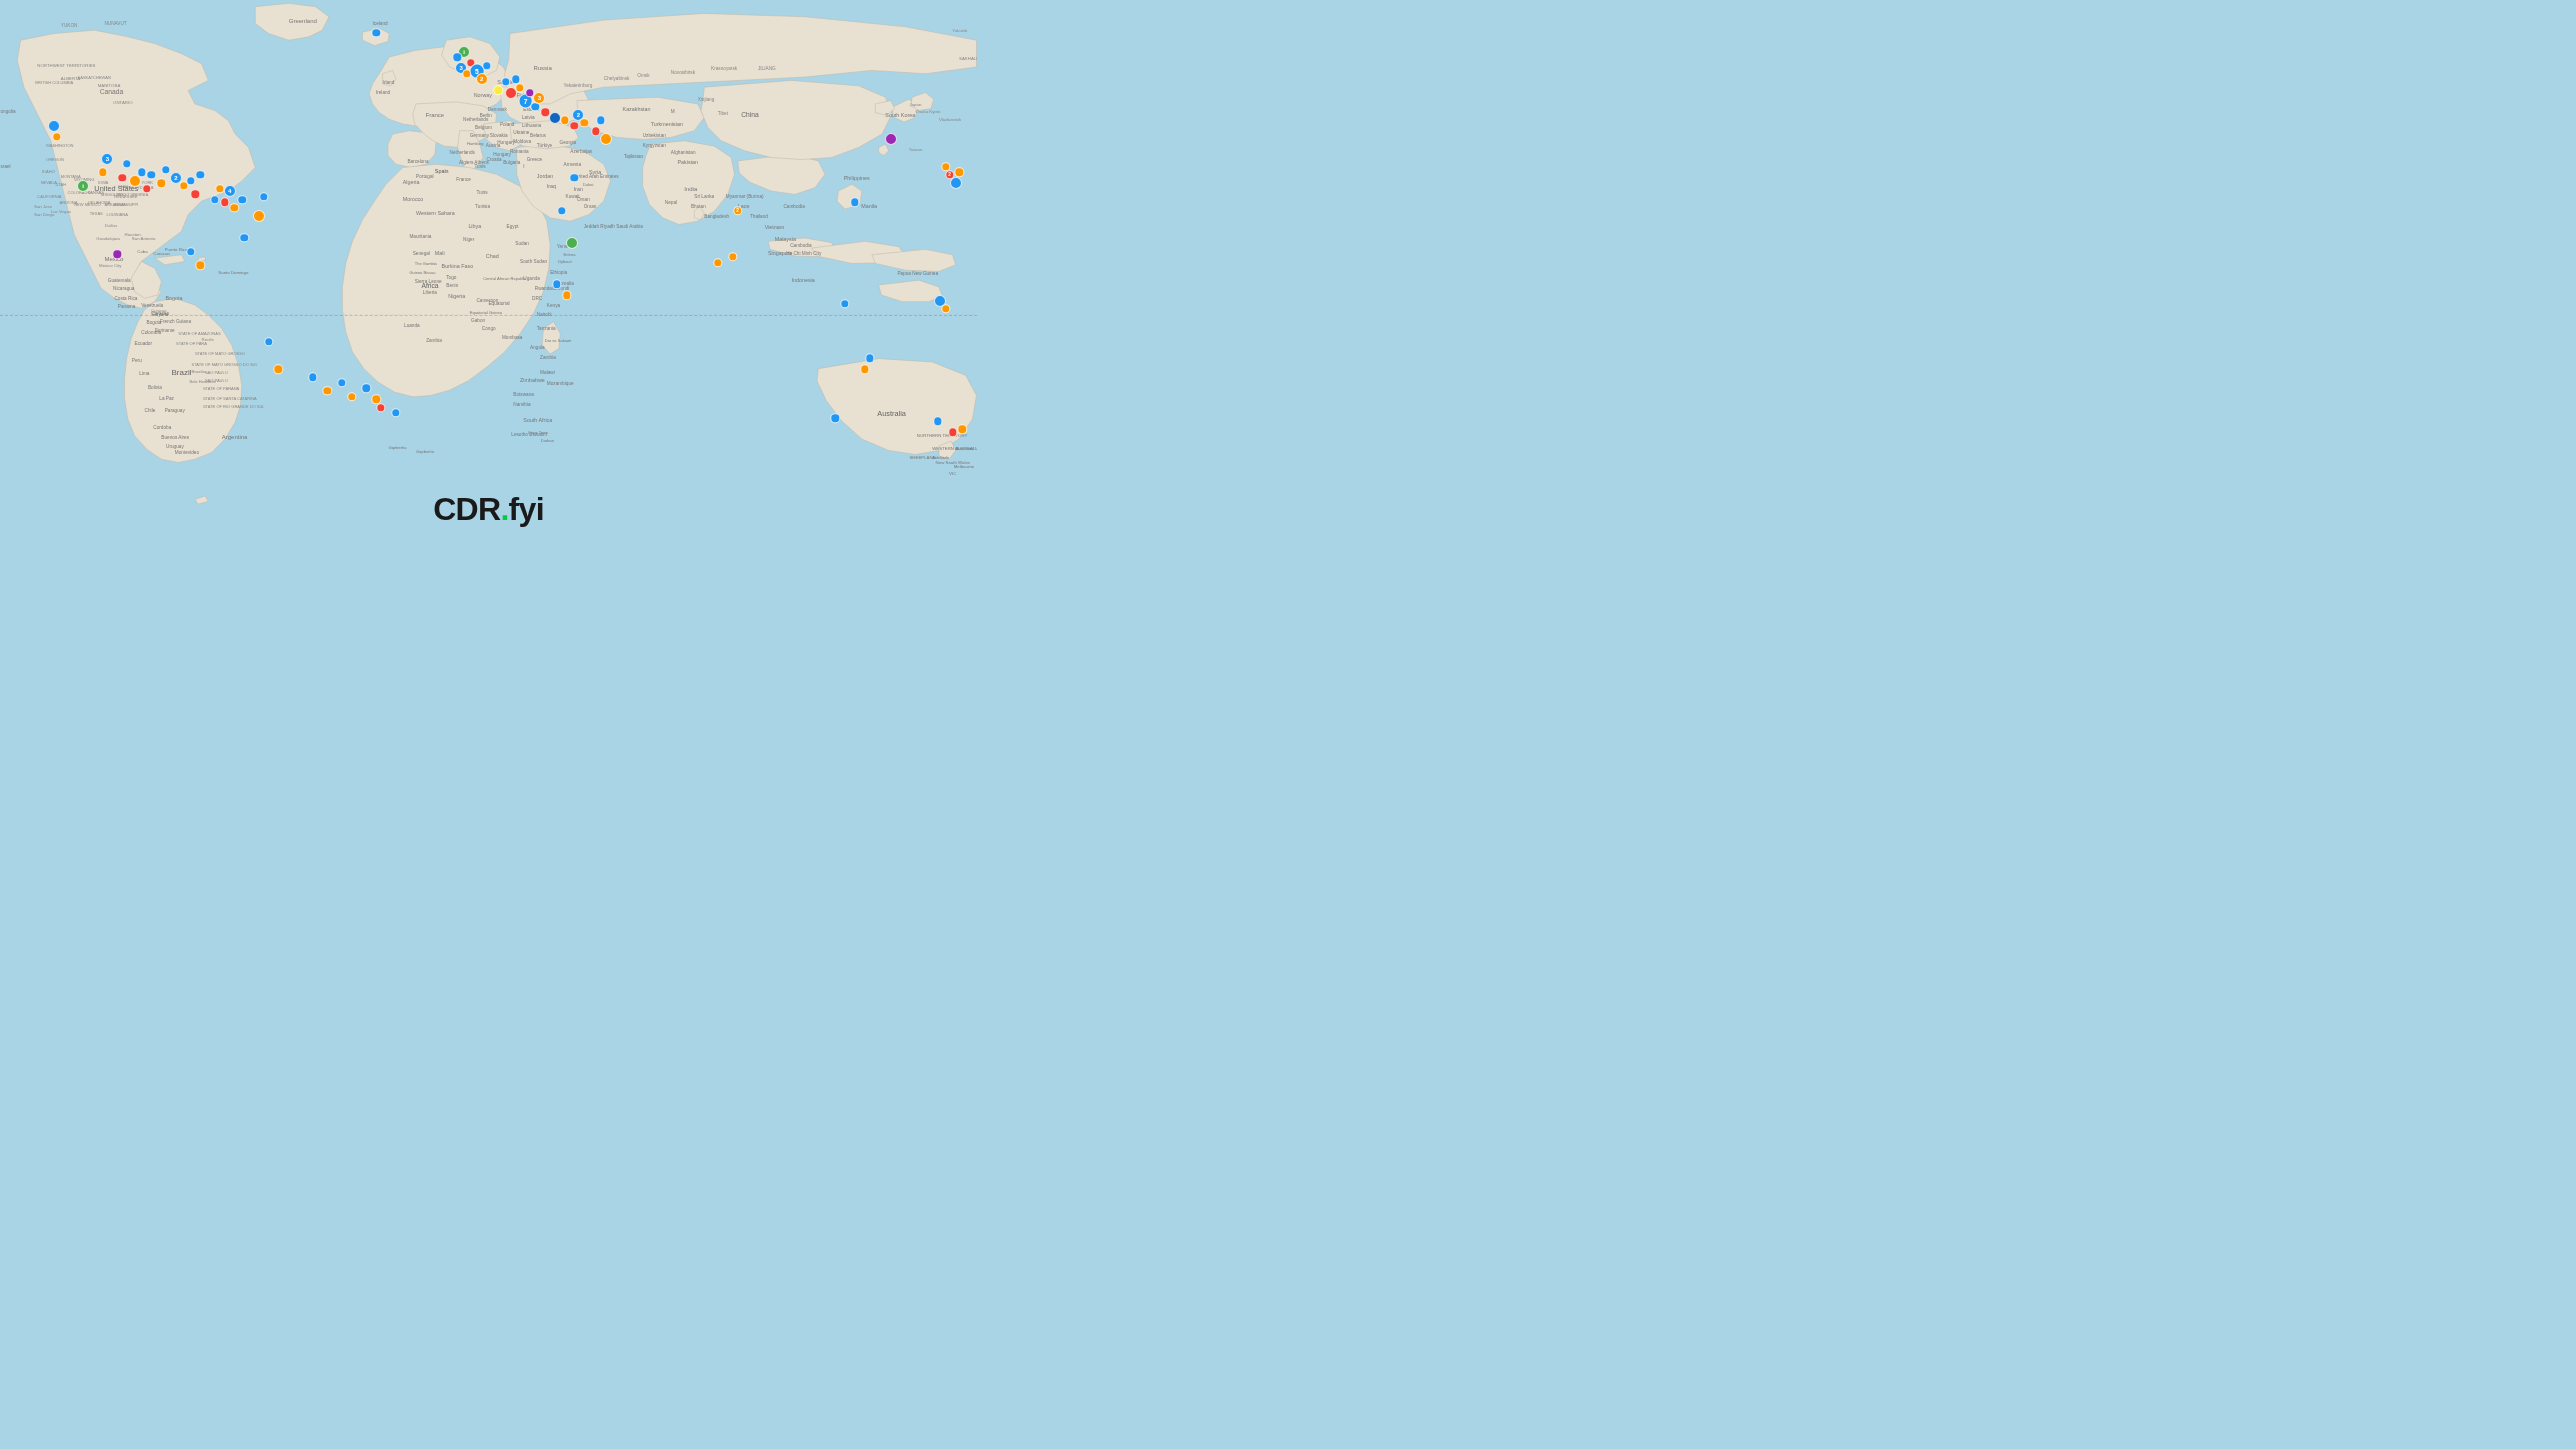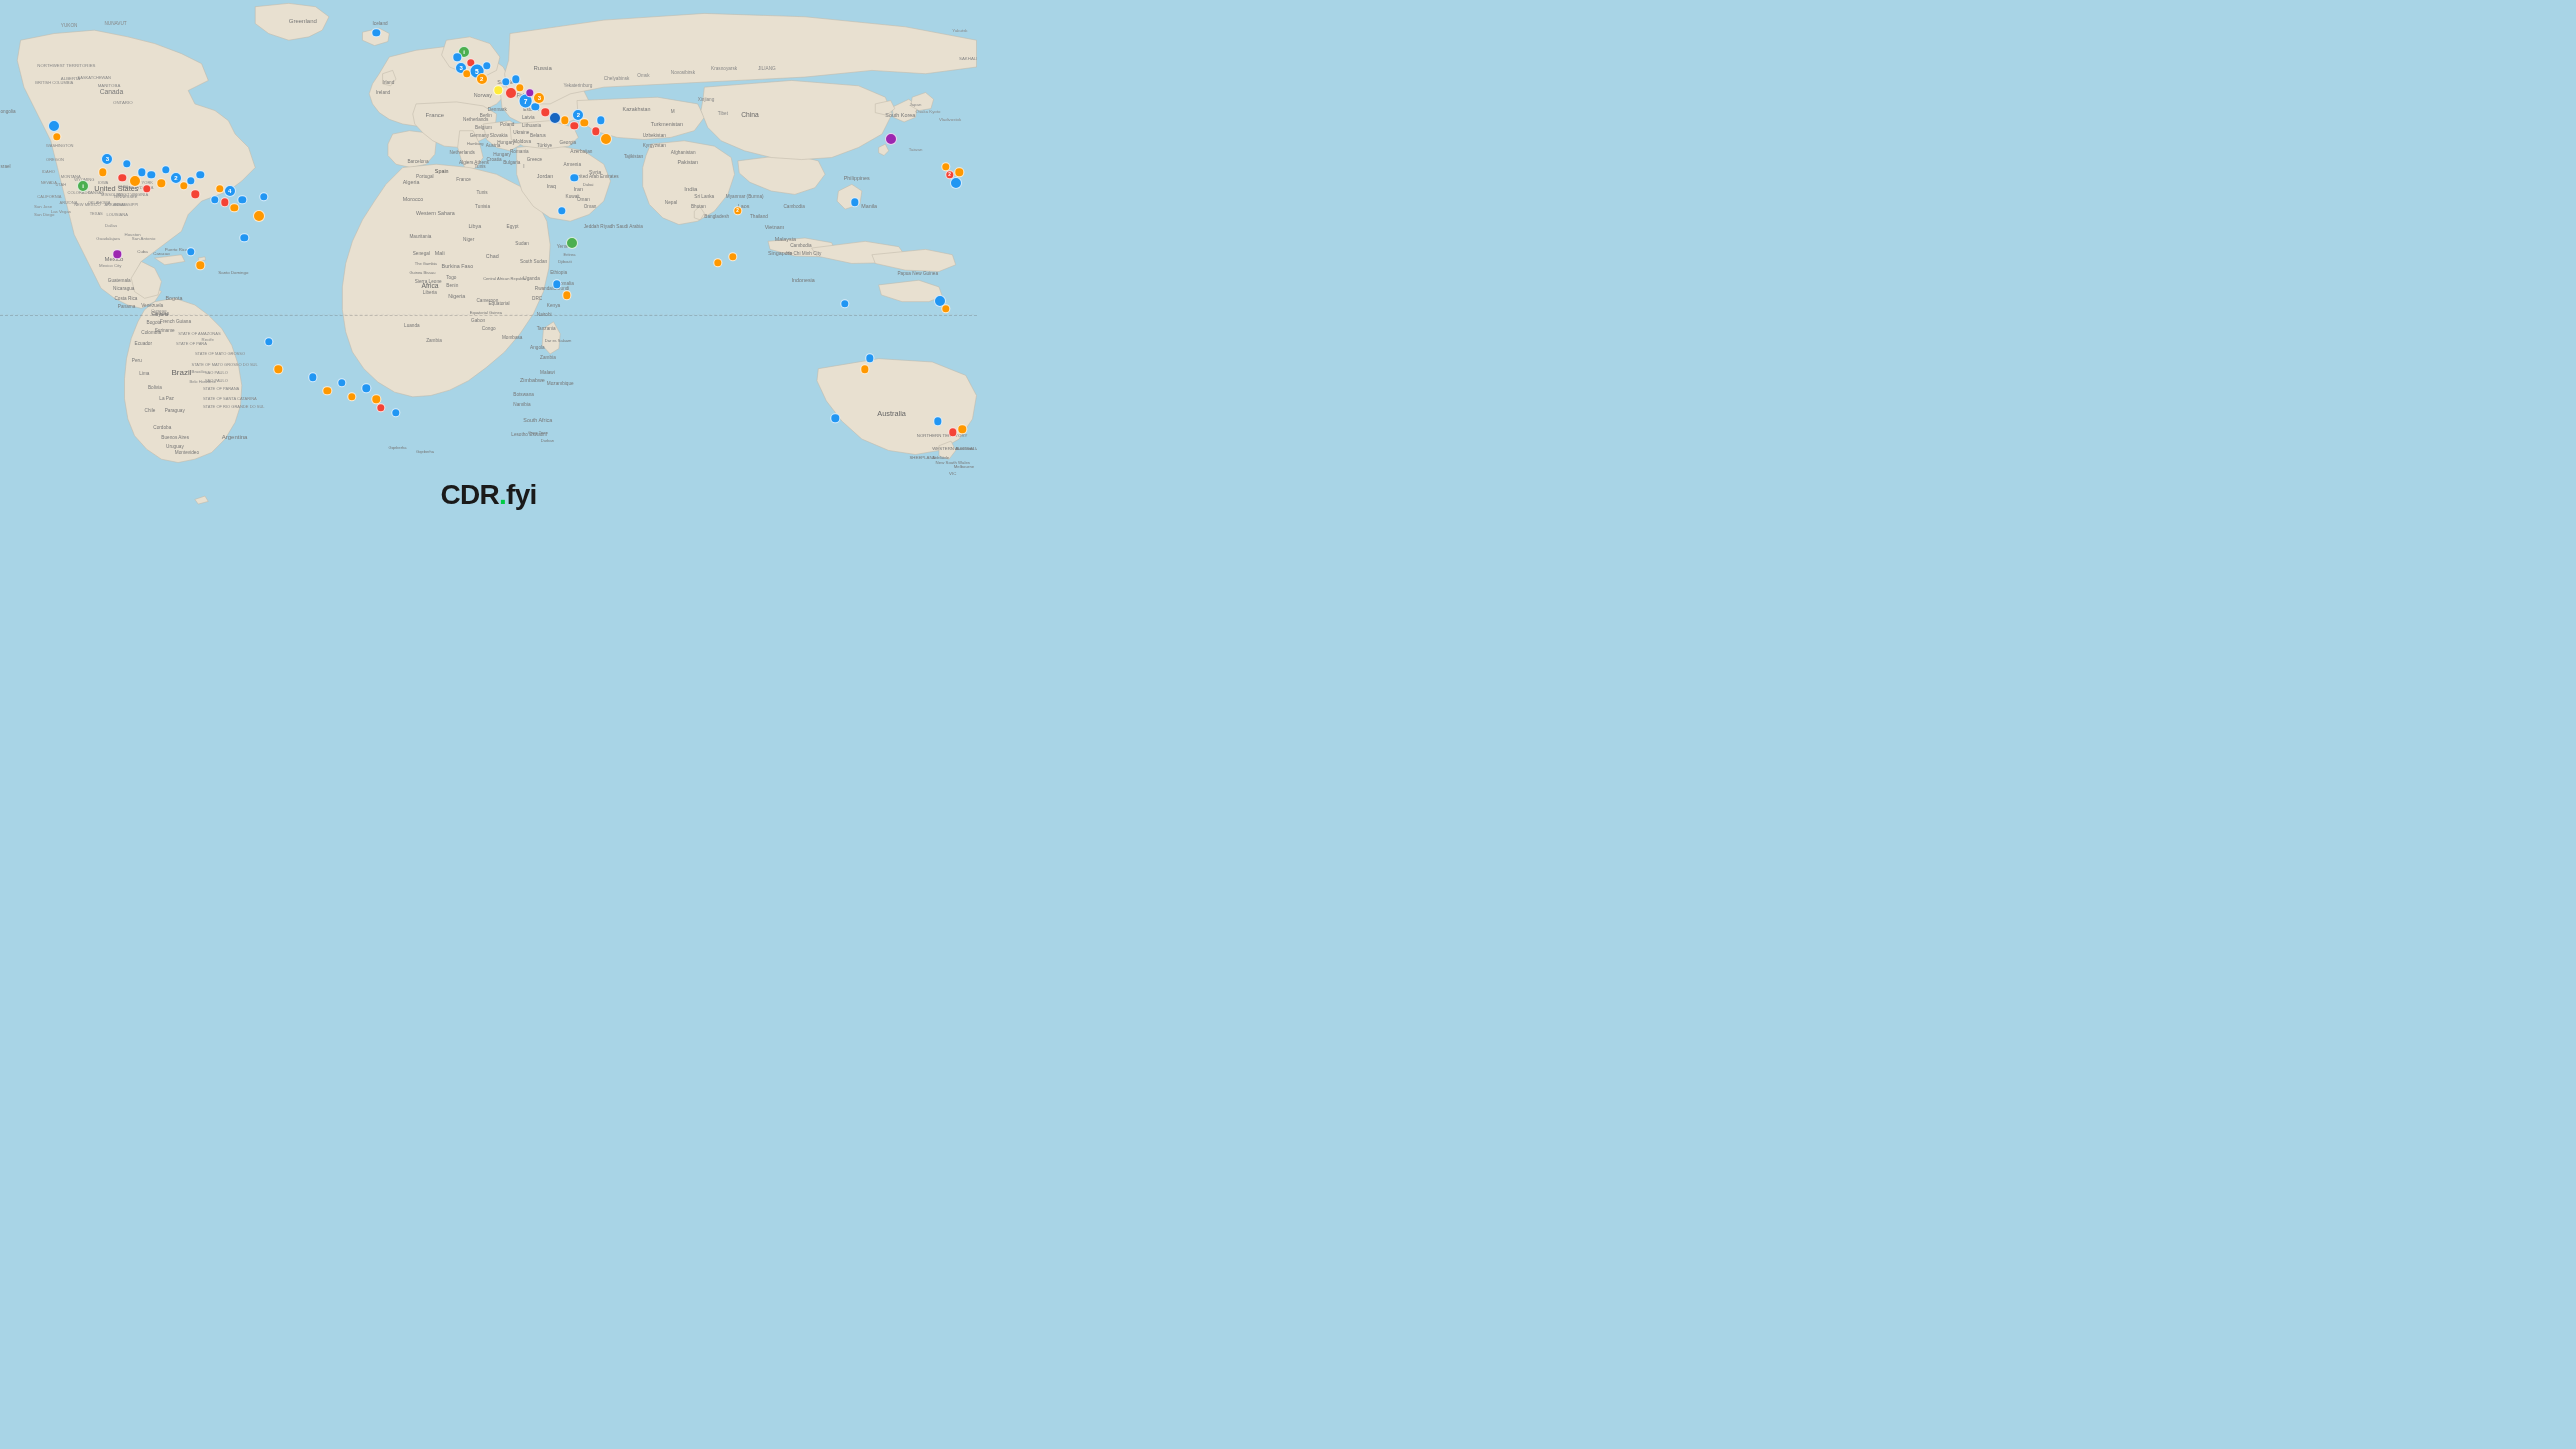--- a/index.html
+++ b/index.html
@@ -22,24 +22,24 @@
     
     #map-svg {
       position: absolute;
       top: 0; left: 0;
       width: 100%; height: 100%;
     }
 
     
     .brand-label {
       position: absolute;
-      bottom: 36px;
+      bottom: 19px;
       left: 50%;
       transform: translateX(-50%);
-      font-size: 28px;
+      font-size: 32px;
       font-weight: 800;
       color: #1a1a1a;
       letter-spacing: -0.7px;
       white-space: nowrap;
     }
     .brand-label .dot {
       color: #00cc44;
     }
 
     

